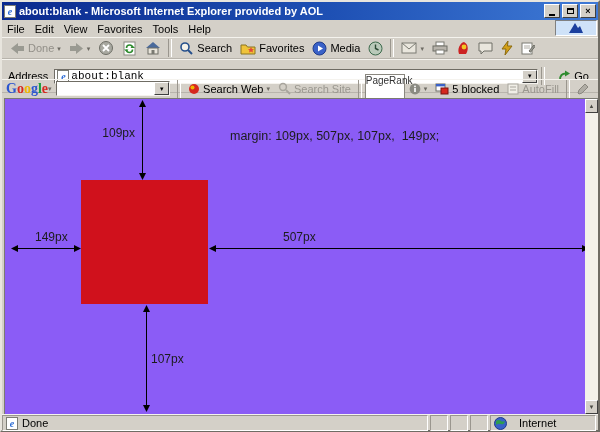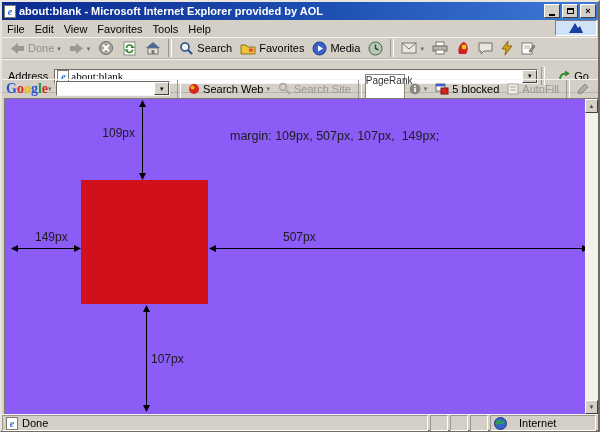--- a/index.html
+++ b/index.html
@@ -34,21 +34,21 @@
   .tbtn{display:flex;align-items:center;gap:3px;padding:1px 4px;font-size:11px;color:#000;}
   .tbtn.disabled{color:#928f88;}
   .tsep{width:2px;height:18px;border-left:1px solid #9a968e;border-right:1px solid #fff;margin:0 3px;}
   .caret{font-size:7px;color:#6e6b64;line-height:1;}
   
   .addressrow{position:absolute;left:0;top:57px;right:0;height:19px;display:flex;align-items:center;
               border-top:1px solid #f5f3ee;border-bottom:1px solid #b8b4ac;padding:16px 3px;box-sizing:border-box;}
   .addr-label{font-size:11px;color:#000;margin:0 6px 0 3px;}
   .addr-input-wrap{flex:1;height:15px;background:#fff;border:1px solid;border-color:#6f6c64 #f5f3ee #f5f3ee #6f6c64;
                    display:flex;align-items:center;padding-left:2px;box-sizing:border-box;}
-  .addr-input{flex:1;border:none;outline:none;font-size:11px;font-family:Liberation Serif, serif;
+  .addr-input{flex:1;border:none;outline:none;font-size:11px;font-family:Liberation Mono, monospace;
               height:12px;padding:0 2px;background:transparent;}
   .dropbtn{width:15px;height:13px;background:#d4d0c8;border:1px solid;border-color:#fff #404040 #404040 #fff;
            display:flex;align-items:center;justify-content:center;font-size:7px;color:#000;box-sizing:border-box;}
   .gobtn{display:flex;align-items:center;gap:3px;font-size:11px;color:#000;padding:1px 6px;margin-left:4px;}
   
   .googlerow{position:absolute;left:0;top:77px;right:0;height:18px;display:flex;align-items:center;
              border-top:1px solid #f5f3ee;padding:0 4px;box-sizing:border-box;font-size:11px;}
   .glogo{font-family:"Liberation Serif",serif;font-weight:bold;font-size:14px;letter-spacing:0;}
   .ginput-wrap{width:118px;height:15px;background:#fff;border:1px solid;border-color:#6f6c64 #f5f3ee #f5f3ee #6f6c64;
                display:flex;align-items:center;margin:0 4px;box-sizing:border-box;}

